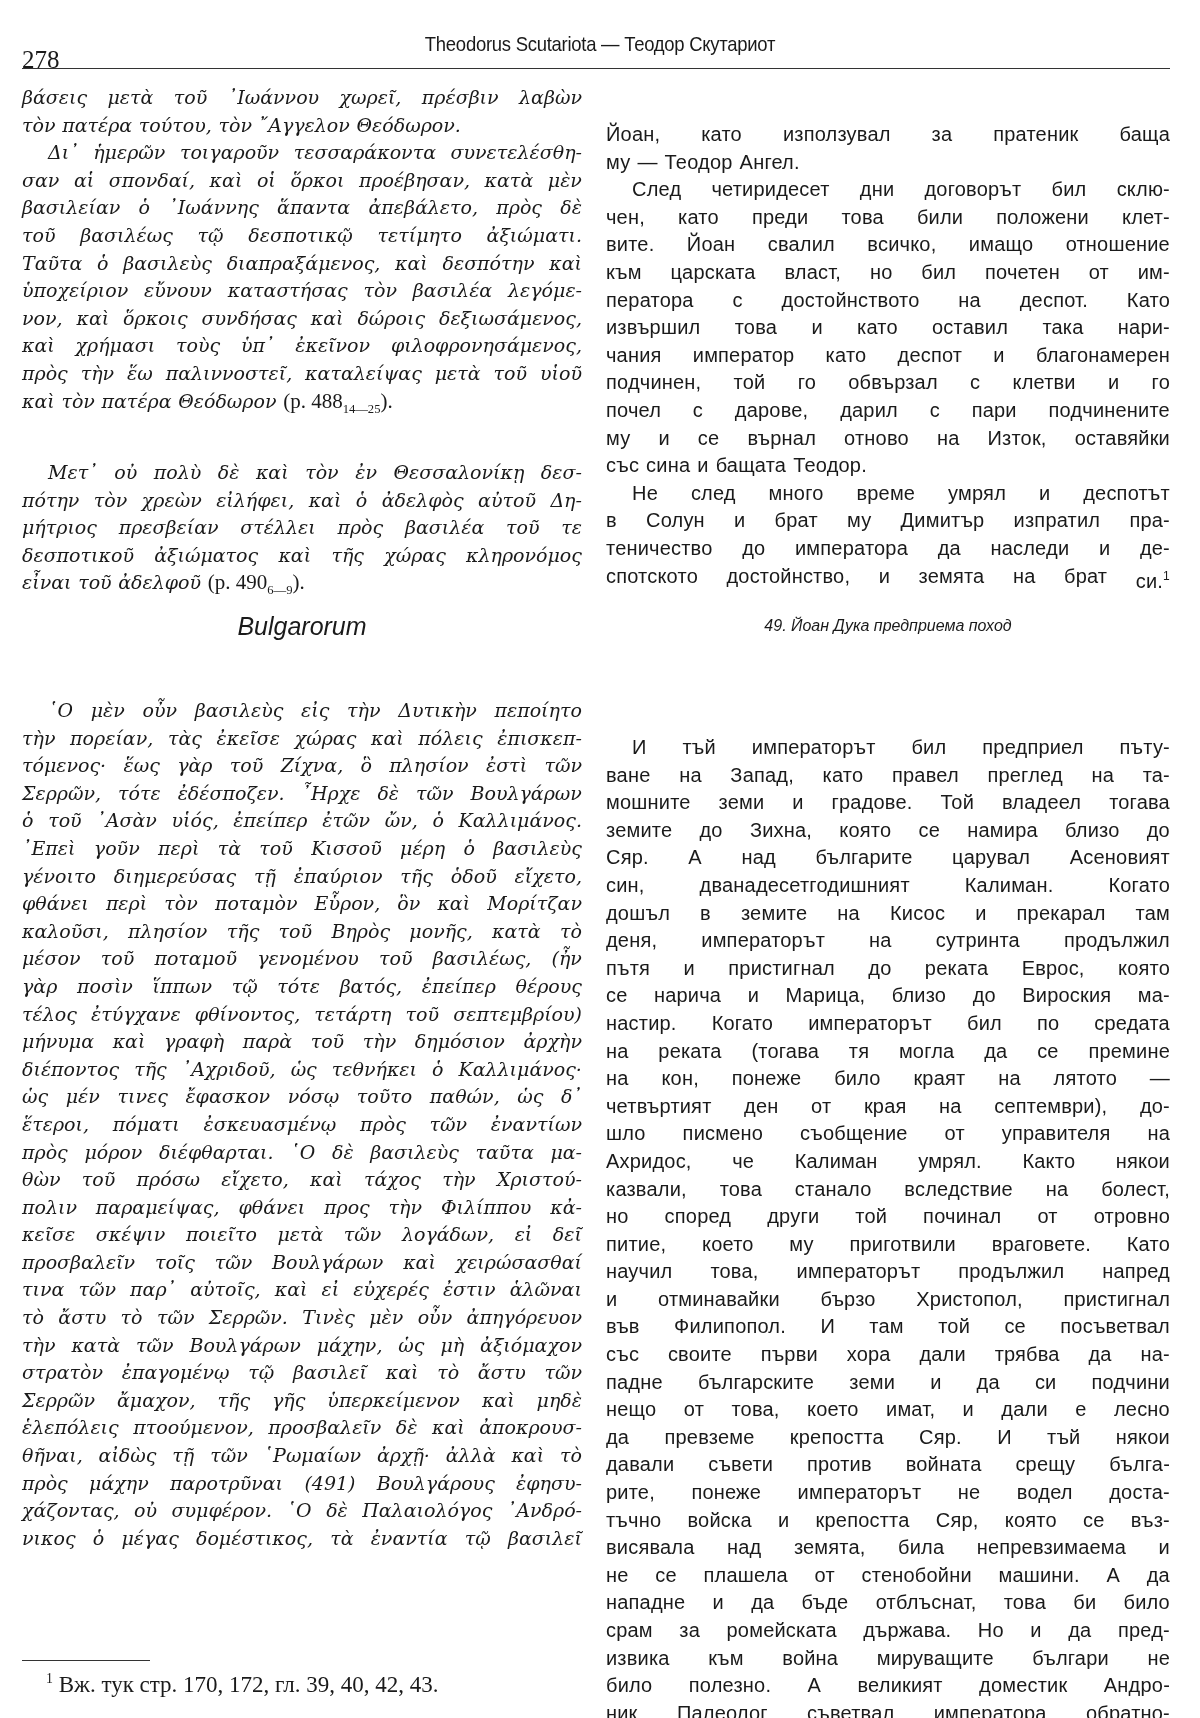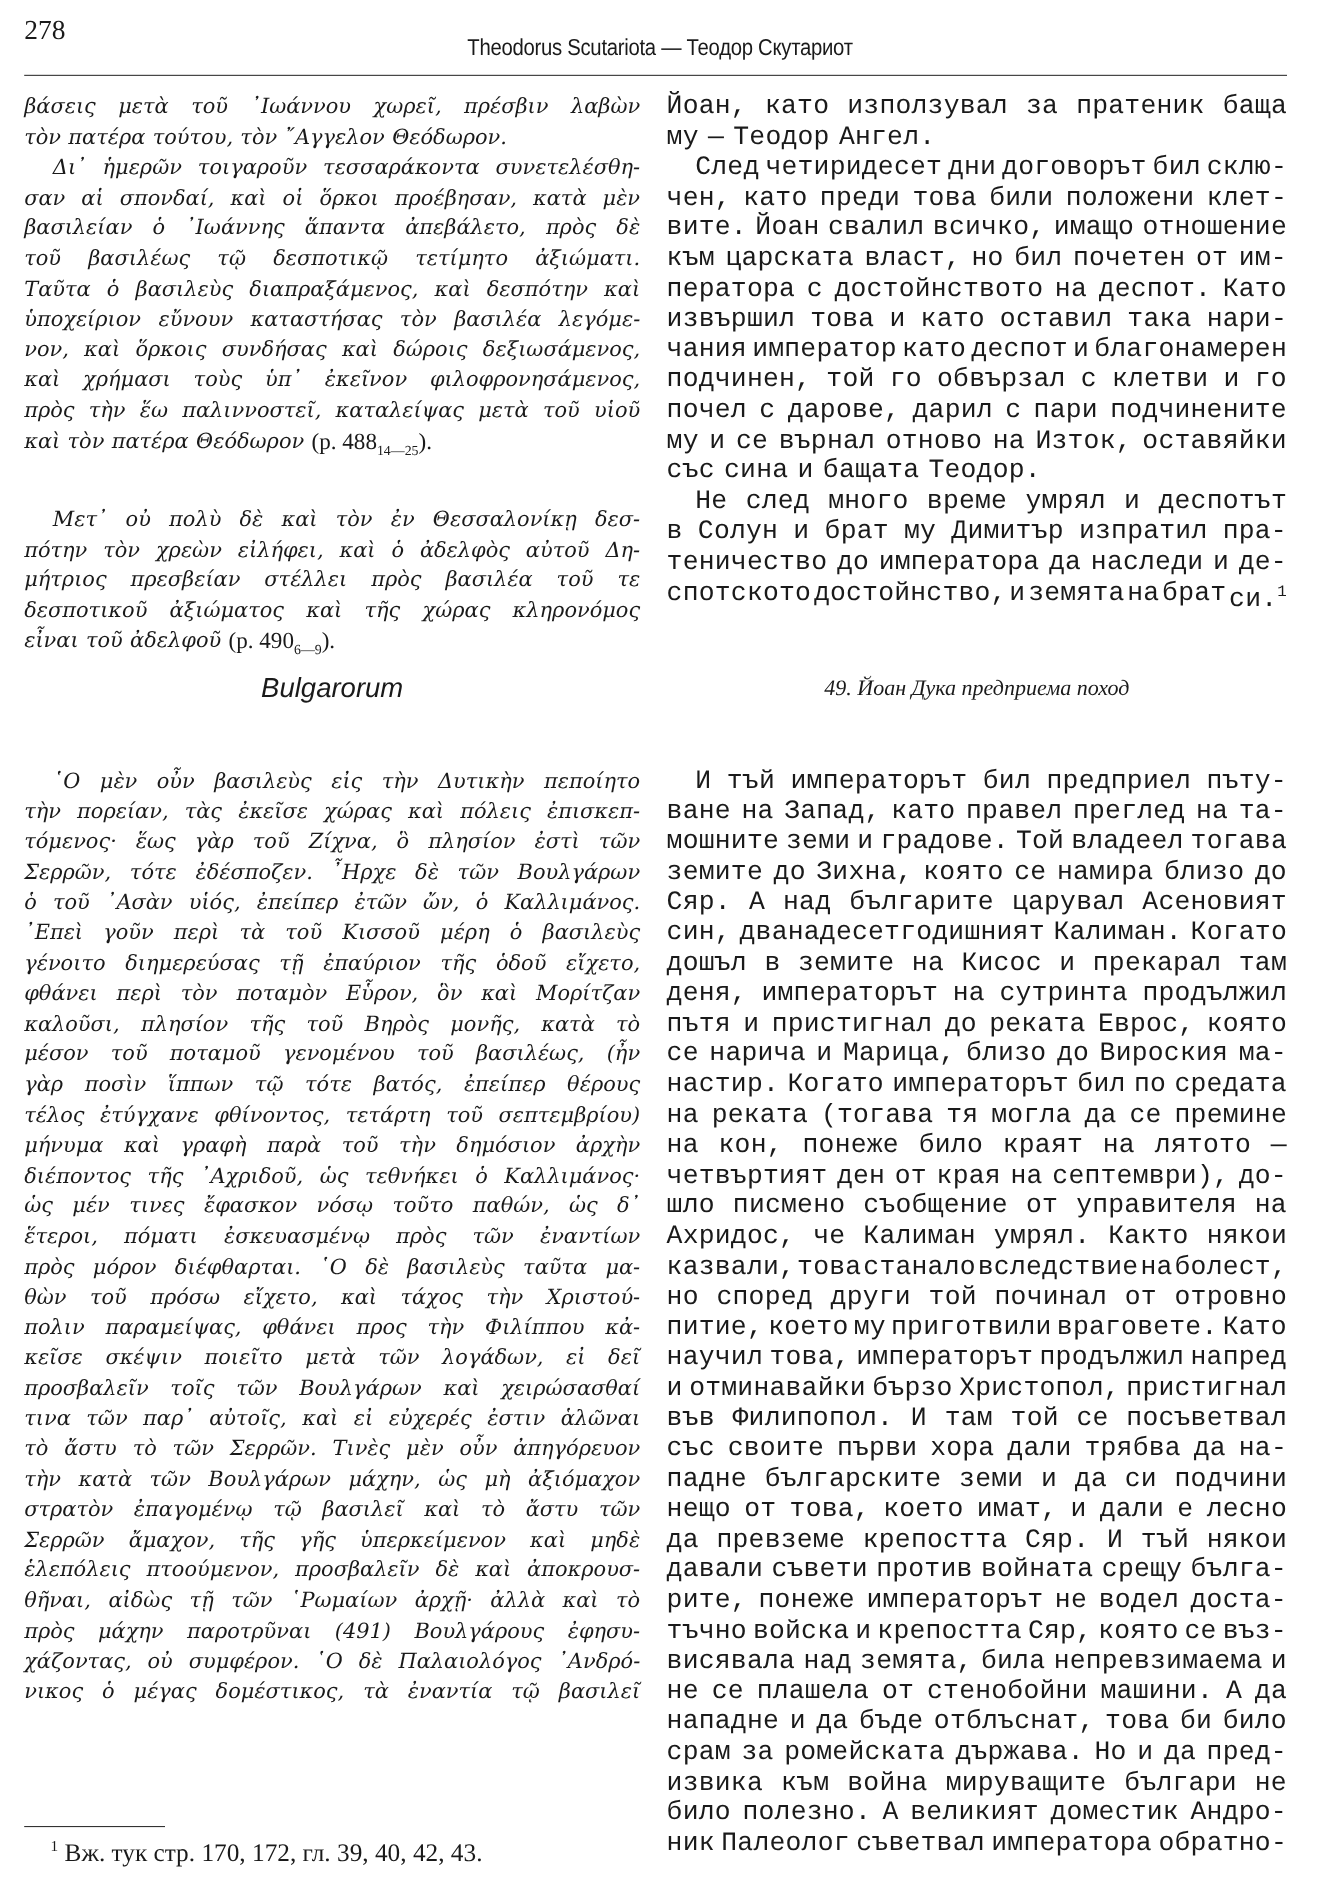--- a/index.html
+++ b/index.html
@@ -1,32 +1,32 @@
 <!DOCTYPE html>
 <html><head>
 <meta charset="utf-8">
 <style>
   html, body { margin: 0; padding: 0; background: #ffffff; }
   body { width: 1200px; height: 1718px; position: relative; overflow: hidden; color: #1a1a1a; }
-  .page-number { position: absolute; left: 22px; top: 14px; font-family: "Liberation Serif", serif; font-size: 25px; text-align: center; }
+  .page-number { position: absolute; left: 22px; top: 46px; font-family: "Liberation Serif", serif; font-size: 25px; text-align: center; }
   .running-head { position: absolute; left: 0; width: 1200px; top: 32px; text-align: center; font-family: "Liberation Sans", sans-serif; font-size: 21px; letter-spacing: -0.3px; transform: scaleX(0.88); }
   .header-rule { position: absolute; left: 22px; width: 1148px; top: 68px; height: 0; border-top: 1.6px solid #333; }
   .col { position: absolute; top: 84px; }
   .col-left { left: 22px; width: 560px; }
   .col-right { left: 606px; width: 564px; }
   .line { white-space: nowrap; display: flex; justify-content: space-between; height: 27.6px; line-height: 27.6px; }
   .line.last { justify-content: flex-start; }
   .line.last span.w { margin-right: 0.35em; }
   .greek { font-family: "DejaVu Serif", serif; font-style: italic; font-size: 19px; }
-  .cyr { font-family: Liberation Mono, monospace; font-size: 24px; letter-spacing: 0.2px; }
+  .cyr { font-family: Liberation Sans, sans-serif; font-size: 20px; letter-spacing: 0.2px; margin-top: 37px; }
   .indent { padding-left: 26px; }
   .block { position: absolute; }
   .heading { position: absolute; text-align: center; font-style: italic; line-height: 28px; }
   .heading-latin { font-family: "Liberation Sans", sans-serif; font-size: 25px; }
-  .heading-cyr { font-family: Liberation Serif, serif; font-size: 20px; }
+  .heading-cyr { font-family: Liberation Sans, sans-serif; font-size: 16px; }
   .footnote-rule { position: absolute; left: 22px; top: 1660px; width: 128px; border-top: 1px solid #333; }
   .footnote { position: absolute; left: 46px; top: 1671px; font-family: "Liberation Serif", serif; font-size: 23px; }
   sup, sub { font-size: 0.6em; }
 </style>
 </head>
 <body>
 
 <div class="page-number">278</div>
 <div class="running-head">Theodorus Scutariota — Теодор Скутариот</div>
 <div class="header-rule"></div>

